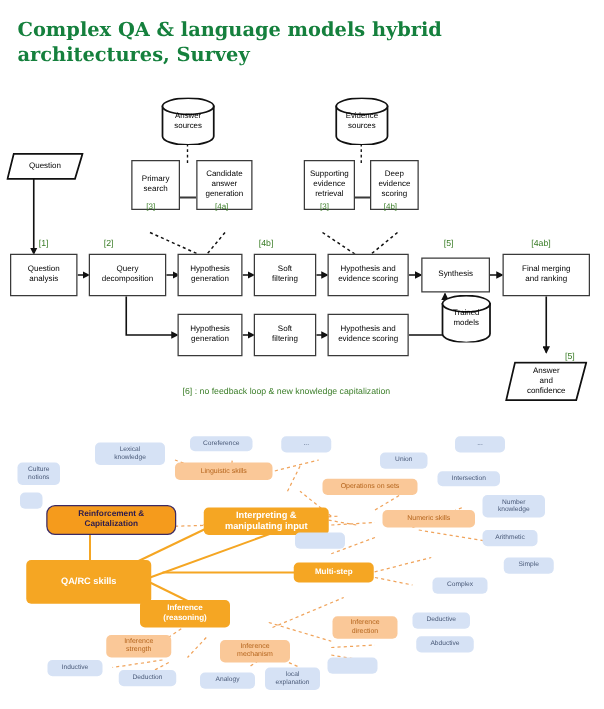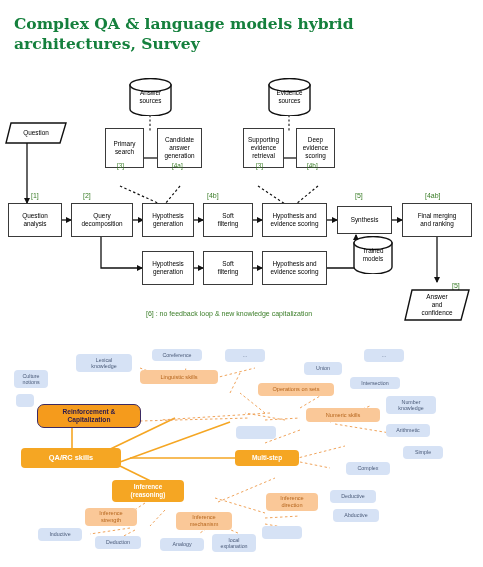--- a/index.html
+++ b/index.html
@@ -282,29 +282,31 @@
 
   <div class="node n-orange-l" style="left:140px;top:32px;width:78px;height:14px;">Linguistic skills</div>
 
   <div class="node n-blue blur" style="left:304px;top:24px;width:38px;height:13px;">Union</div>
   <div class="node n-blue blur" style="left:350px;top:39px;width:50px;height:12px;">Intersection</div>
   <div class="node n-orange-l" style="left:258px;top:45px;width:76px;height:13px;">Operations on sets</div>
 
   <div class="node n-hi" style="left:37px;top:66px;width:104px;height:24px;white-space:pre-line;">Reinforcement &amp;
 Capitalization</div>
 
+  <div class="node n-orange" style="left:163px;top:68px;width:100px;height:22px;white-space:pre-line;">Interpreting &amp;
+manipulating input</div>
 
   <div class="node n-orange-l" style="left:306px;top:70px;width:74px;height:14px;">Numeric skills</div>
 
   <div class="node n-blue blur" style="left:386px;top:58px;width:50px;height:18px;white-space:pre-line;">Number
 knowledge</div>
   <div class="node n-blue blur" style="left:386px;top:86px;width:44px;height:13px;">Arithmetic</div>
   <div class="node n-blue blur" style="left:236px;top:88px;width:40px;height:13px;"></div>
 
-  <div class="node n-orange" style="left:21px;top:110px;width:100px;height:20px;">QA/RC skills</div>
+  <div class="node n-orange" style="left:21px;top:110px;width:100px;height:35px;">QA/RC skills</div>
 
   <div class="node n-orange-sm" style="left:235px;top:112px;width:64px;height:16px;">Multi-step</div>
   <div class="node n-blue blur" style="left:403px;top:108px;width:40px;height:13px;">Simple</div>
   <div class="node n-blue blur" style="left:346px;top:124px;width:44px;height:13px;">Complex</div>
 
   <div class="node n-orange-sm" style="left:112px;top:142px;width:72px;height:22px;white-space:pre-line;">Inference
 (reasoning)</div>
 
   <div class="node n-orange-l" style="left:85px;top:170px;width:52px;height:18px;white-space:pre-line;">Inference
 strength</div>

